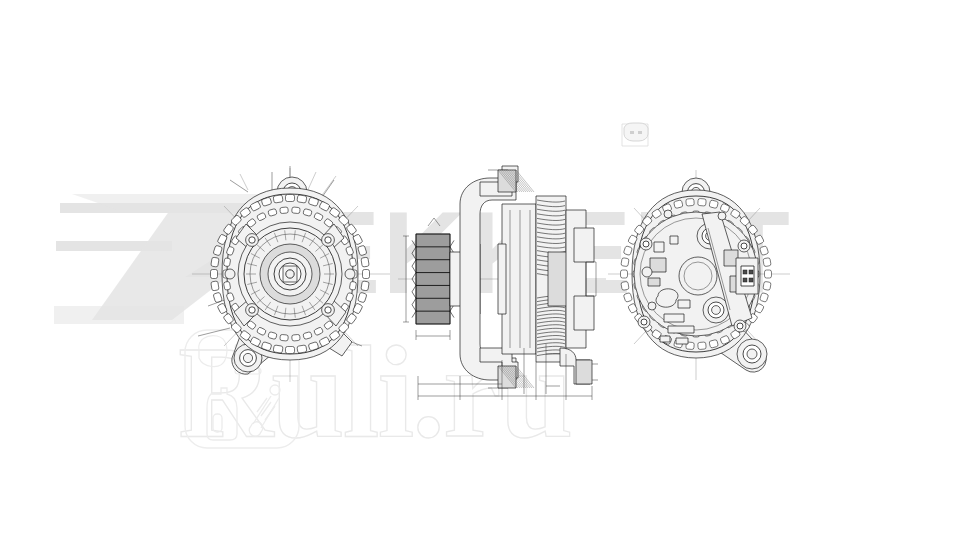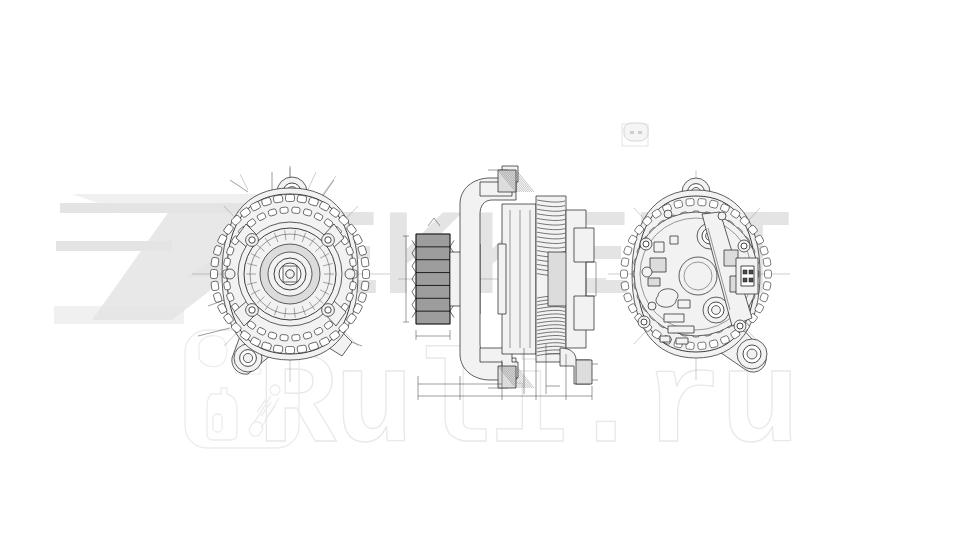--- a/index.html
+++ b/index.html
@@ -12,25 +12,25 @@
     font-family:"Liberation Sans",sans-serif;
     font-size:116px;font-weight:bold;letter-spacing:2px;
     color:#e4e4e4;line-height:130px;
     text-align:center;user-select:none;white-space:nowrap;
     padding-left:52px;box-sizing:border-box;
   }
   .wm-zlogo{
     position:absolute;left:52px;top:186px;width:270px;height:146px;
   }
   .wm-ruli{
-    position:absolute;left:178px;top:336px;width:620px;height:140px;
-    font-family:Liberation Mono, monospace;
+    position:absolute;left:178px;top:322px;width:620px;height:140px;
+    font-family:Liberation Serif, serif;
     font-size:132px;font-weight:bold;letter-spacing:-2px;line-height:140px;
     color:transparent;-webkit-text-stroke:1.3px #e9e9e9;
-    user-select:none;white-space:nowrap;text-align:right;
+    user-select:none;white-space:nowrap;
   }
   .wm-badge{
     position:absolute;left:183px;top:328px;width:118px;height:122px;
   }
 
   
   .view{position:absolute;}
   #view-front{left:186px;top:150px;width:210px;height:240px;}
   #view-side {left:398px;top:148px;width:208px;height:262px;}
   #view-rear {left:604px;top:150px;width:190px;height:236px;}

